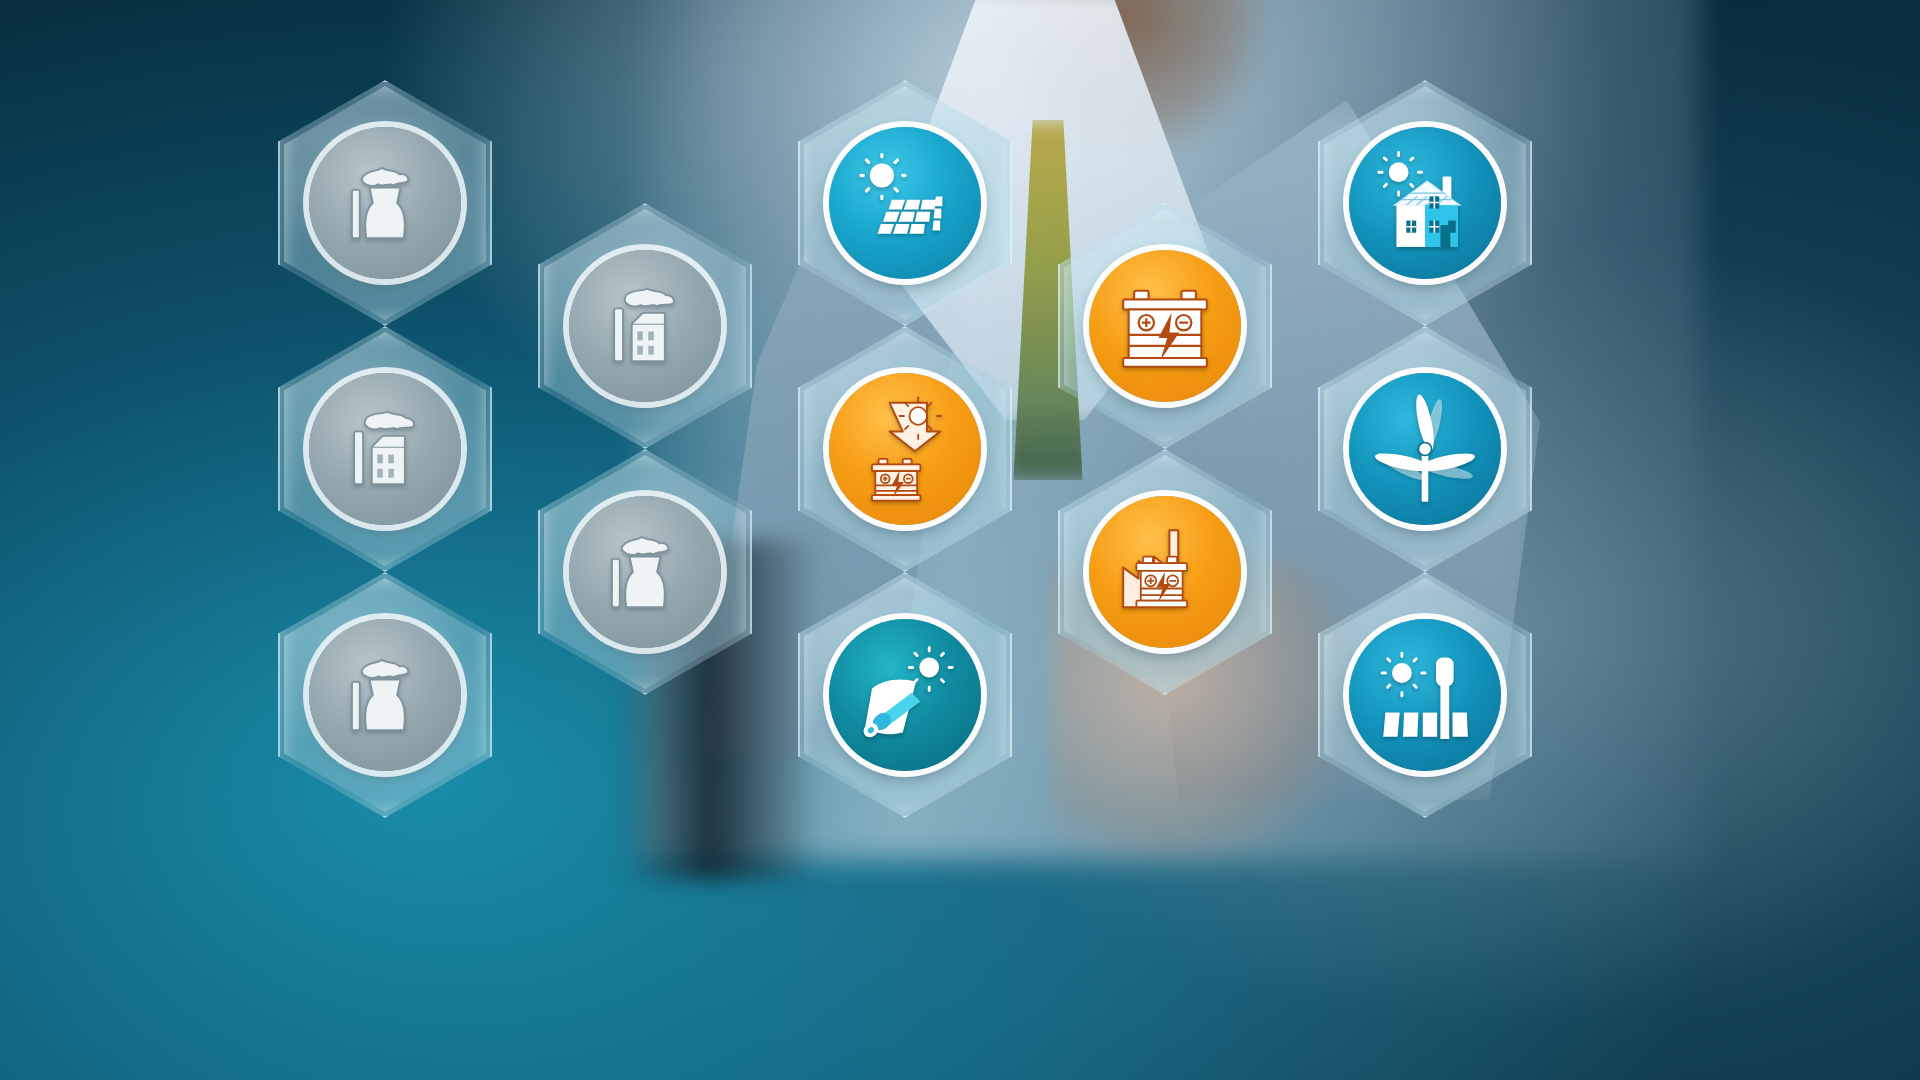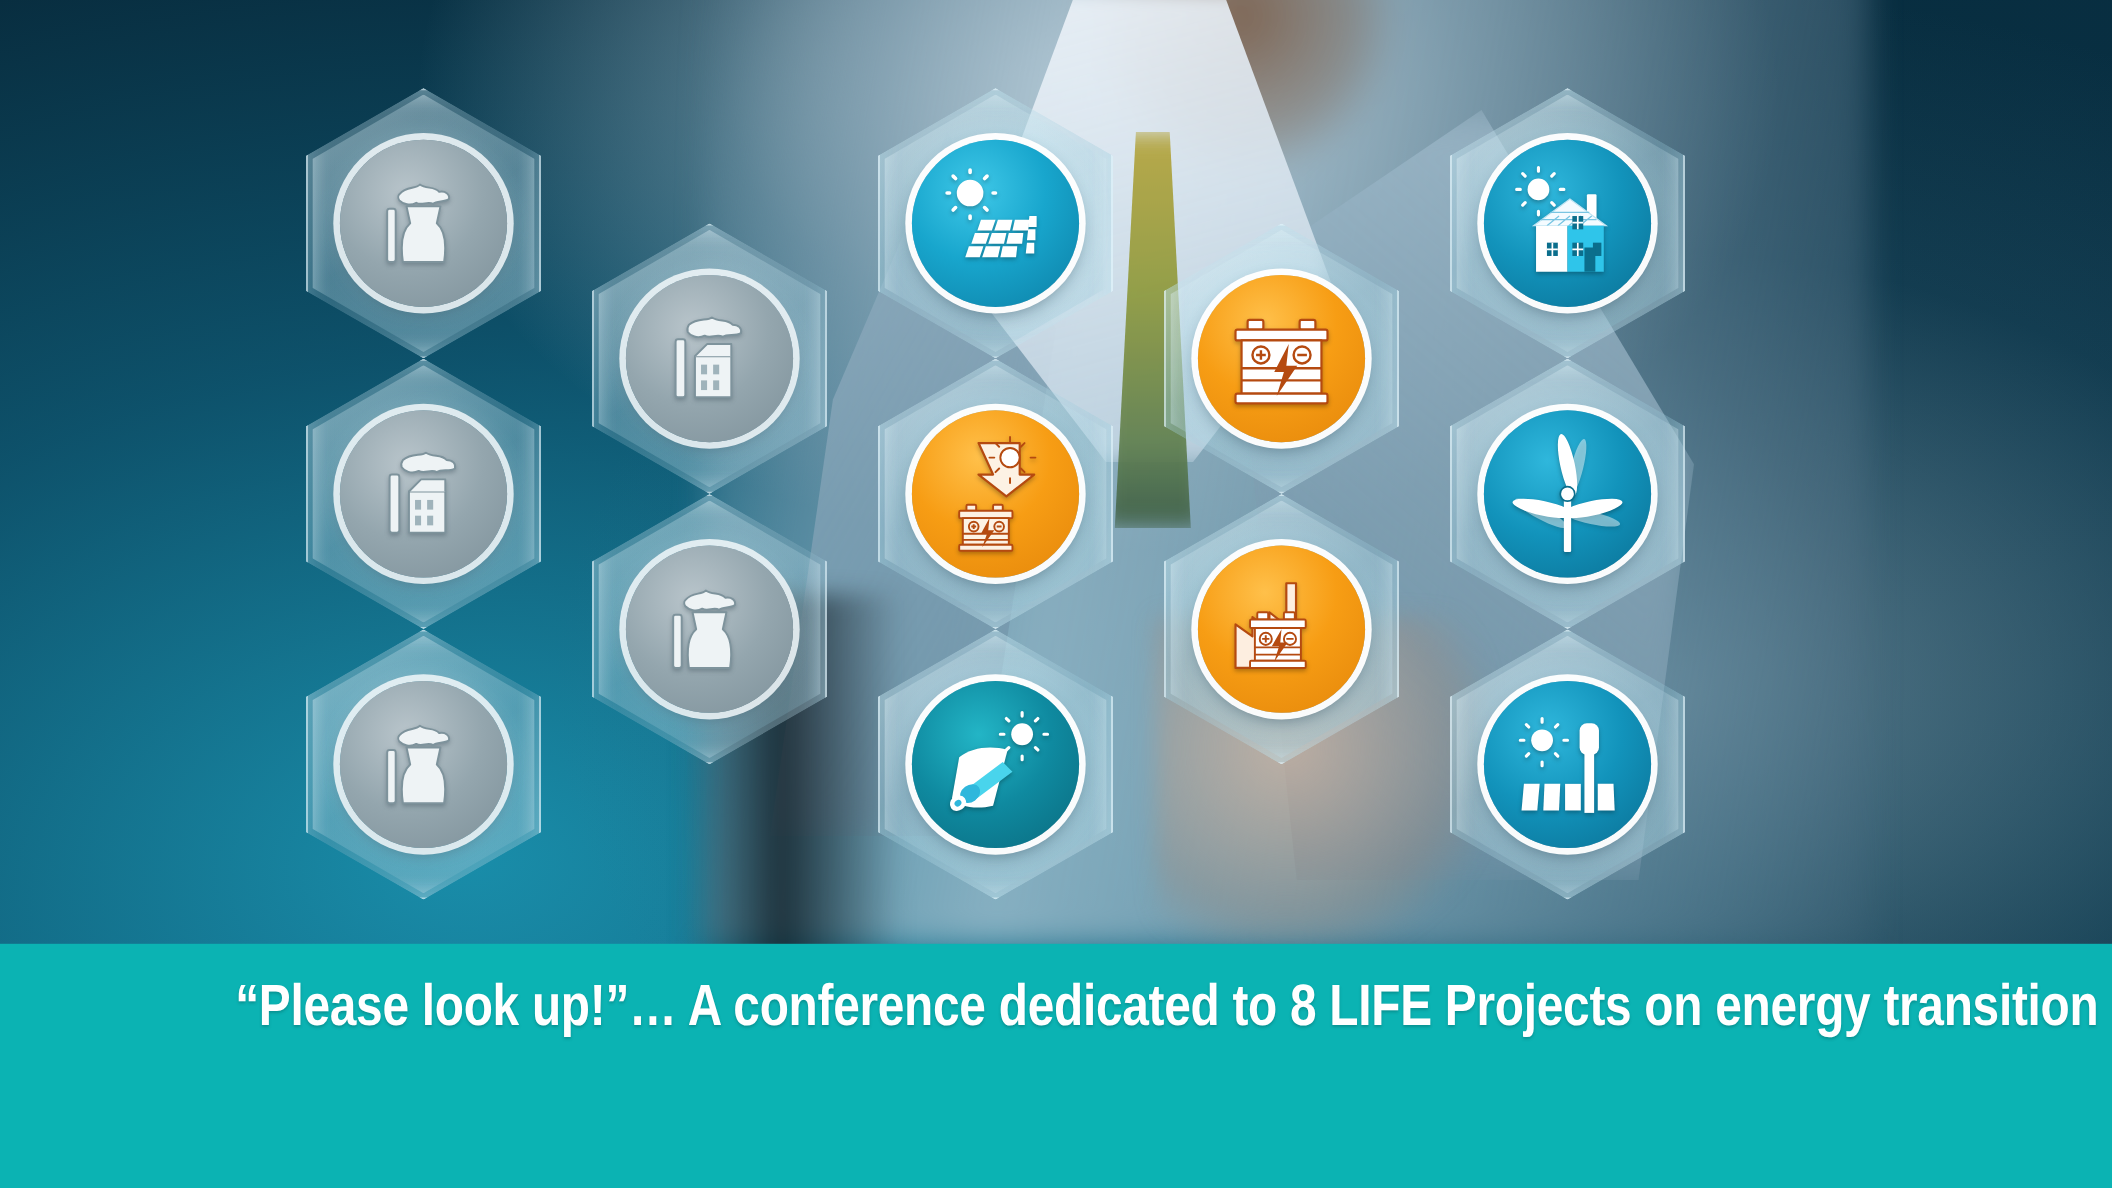--- a/index.html
+++ b/index.html
@@ -417,17 +417,14 @@
               <path d="M48 66h13v22H48z"></path>
               <path d="M75 66h13l1 22H75z"></path>
             </g>
           </g>
         </svg>
       </div>
     </div>
 
   </div>
 
-  <div class="caption-bar">
-    <div class="caption-text">“Please look up!”… A conference dedicated to 8 LIFE Projects on energy transition</div>
-  </div>
 
 </div>
 
 </body></html>

